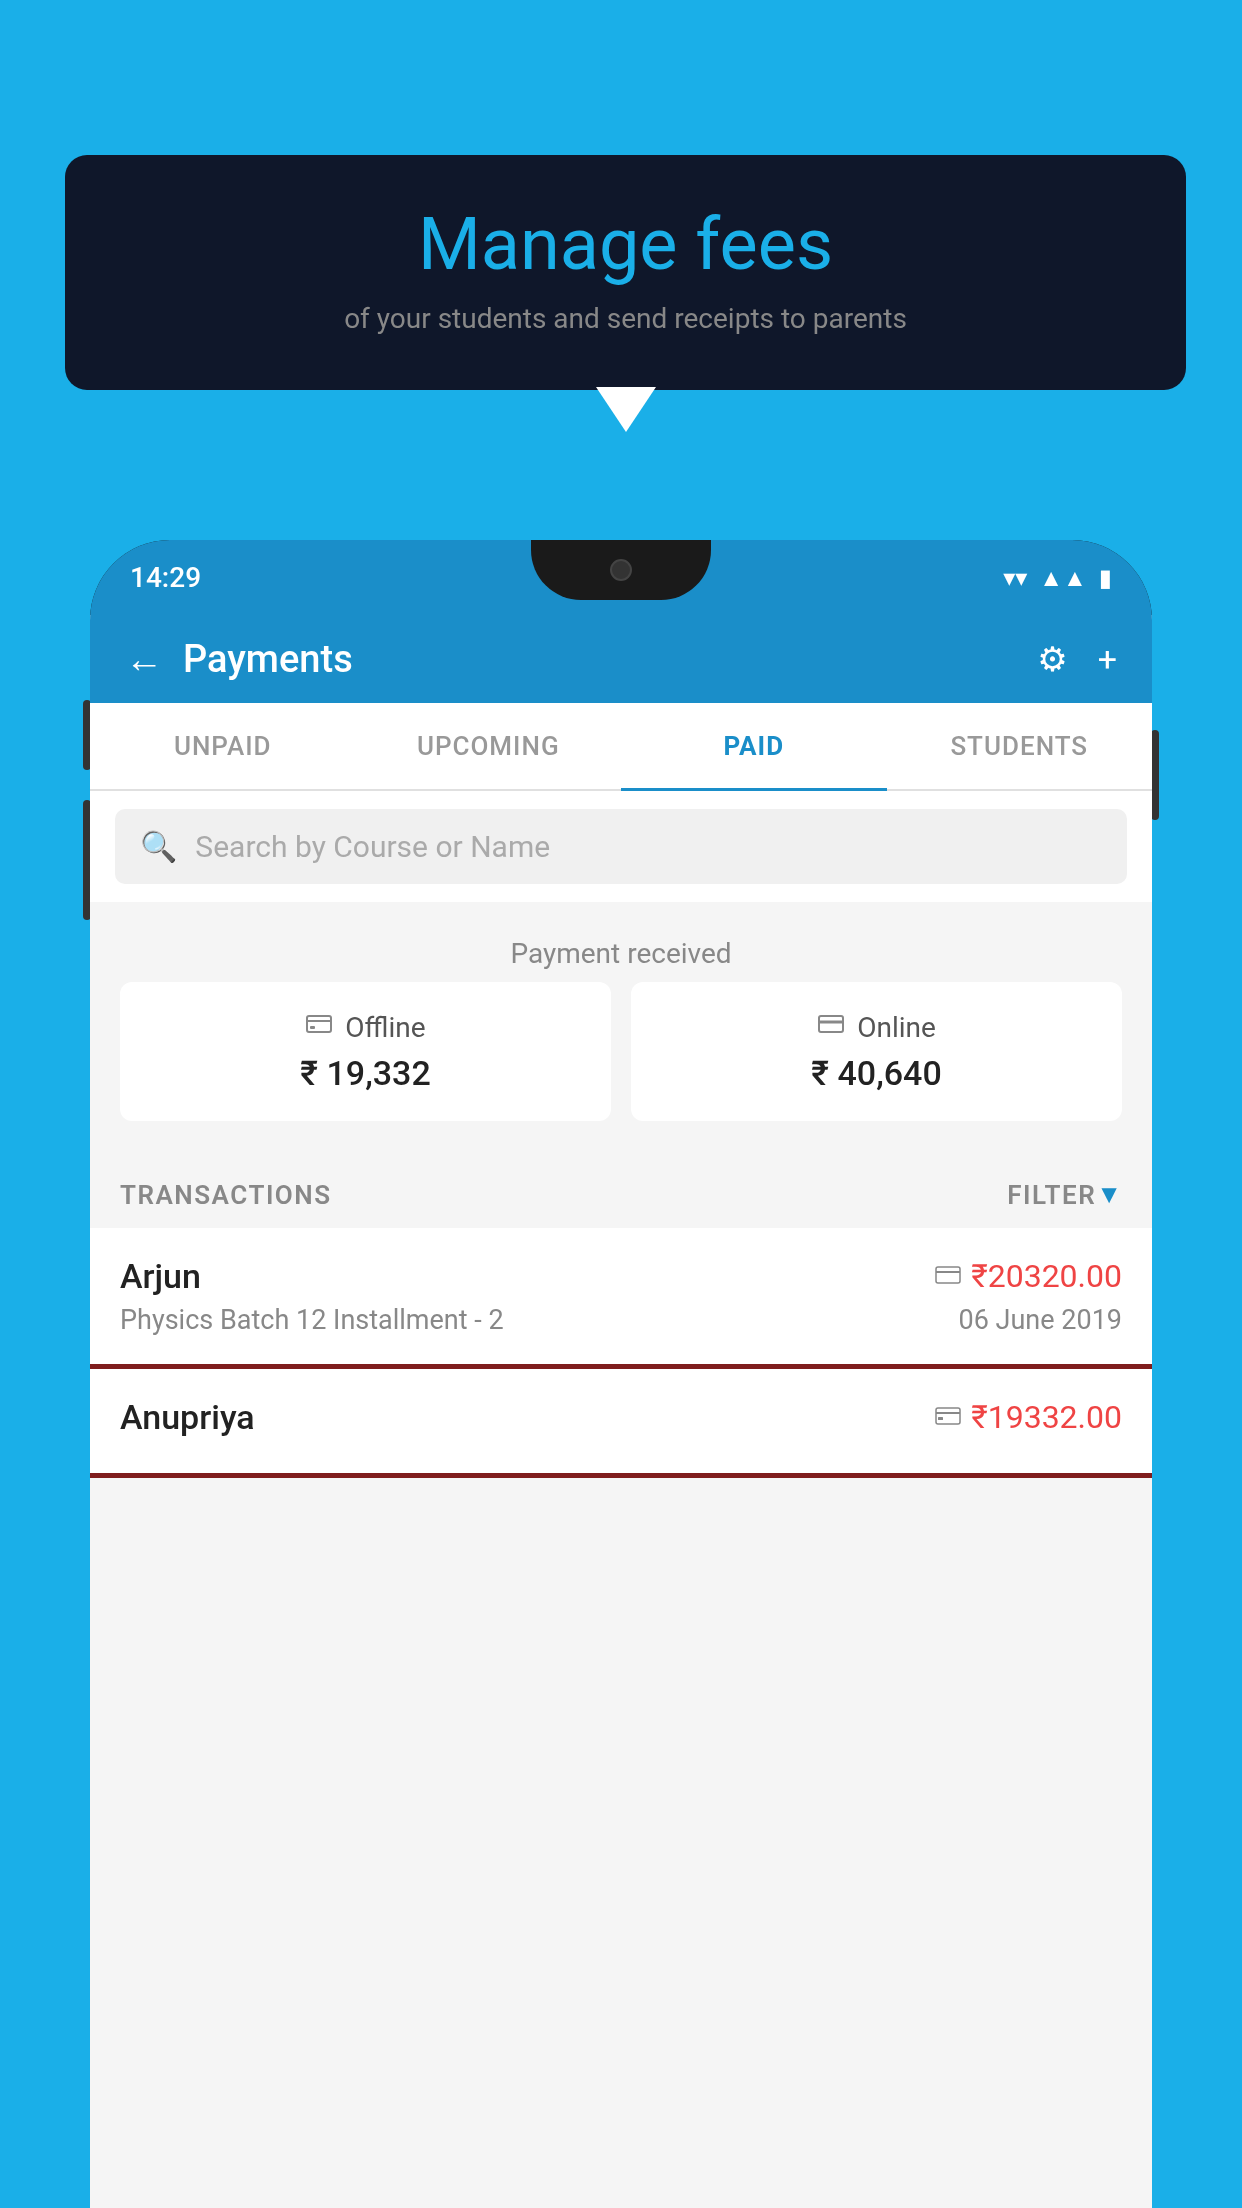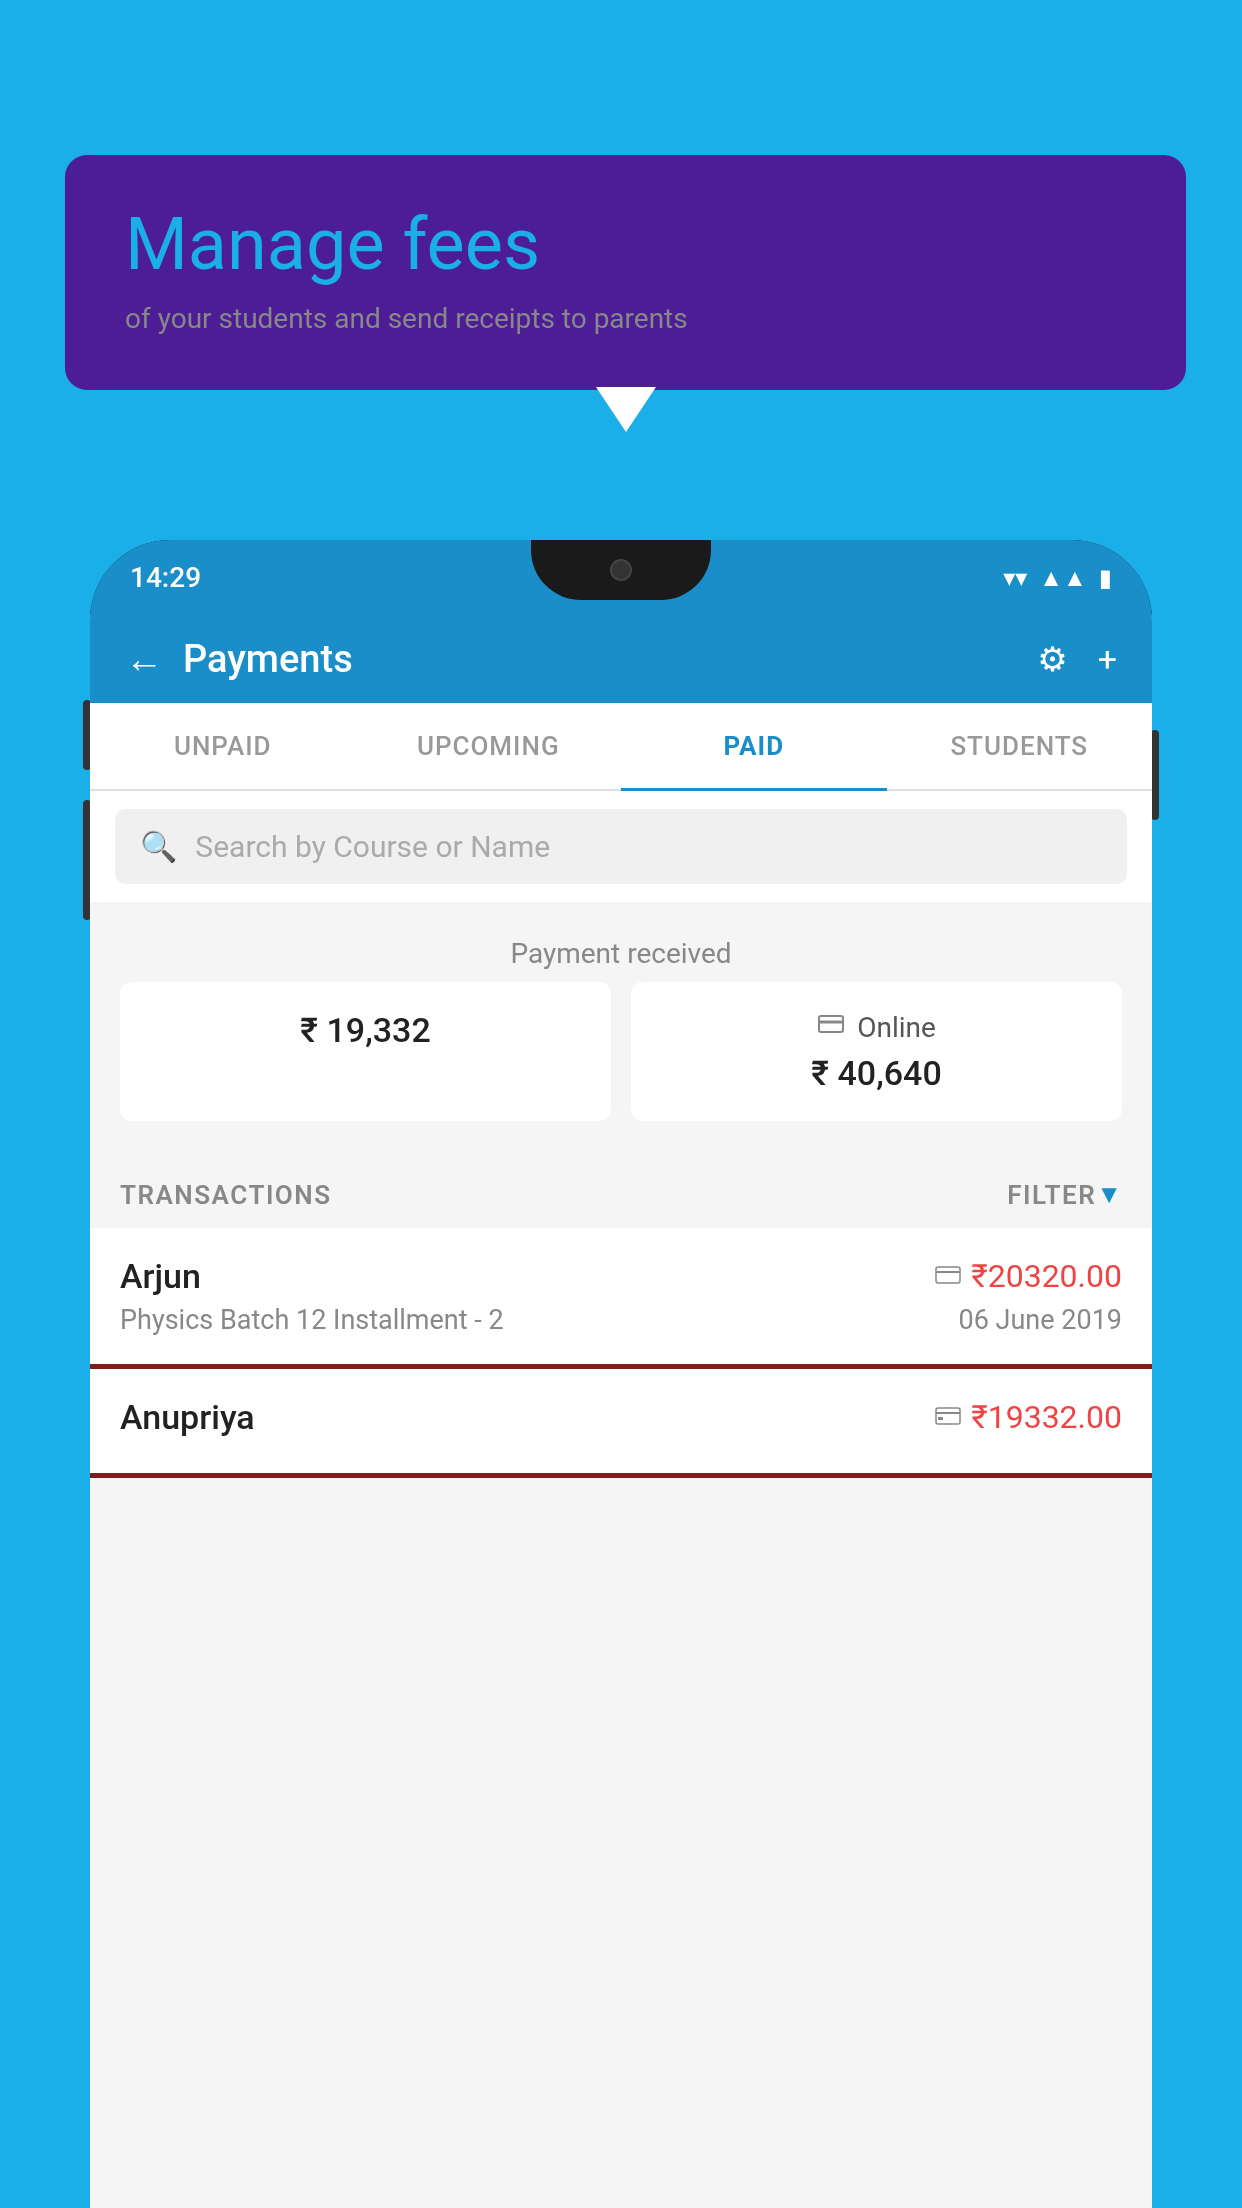--- a/index.html
+++ b/index.html
@@ -12,24 +12,24 @@
       overflow: hidden;
       position: relative;
     }
 
     
     .speech-bubble {
       position: absolute;
       top: 155px;
       left: 65px;
       right: 56px;
-      background: #4c1d95;
+      background: #0f172a;
       border-radius: 22px;
       padding: 50px 60px 55px;
-      text-align: left;
+      text-align: center;
     }
     .speech-bubble::after {
       content: '';
       position: absolute;
       bottom: -42px;
       left: 50%;
       transform: translateX(-50%);
       width: 0;
       height: 0;
       border-left: 30px solid transparent;
@@ -455,20 +455,30 @@
         <span class="search-placeholder">Search by Course or Name</span>
       </div>
     </div>
 
     <div class="payment-summary">
       <div class="payment-received-label">Payment received</div>
 
       <div class="payment-cards">
 
         <div class="payment-card">
+          <div class="card-row">
+            <span class="card-icon">
+              <svg width="28" height="28" viewBox="0 0 28 28" fill="none">
+                <rect x="2" y="6" width="24" height="16" rx="2" stroke="#888" stroke-width="2" fill="none"></rect>
+                <line x1="2" y1="11" x2="26" y2="11" stroke="#888" stroke-width="2"></line>
+                <rect x="5" y="16" width="5" height="3" rx="1" fill="#888"></rect>
+              </svg>
+            </span>
+            <span class="card-label">Offline</span>
+          </div>
           <div class="card-amount">₹ 19,332</div>
         </div>
 
         <div class="payment-card">
           <div class="card-row">
             <span class="card-icon">
               <svg width="28" height="28" viewBox="0 0 28 28" fill="none">
                 <rect x="2" y="6" width="24" height="16" rx="2" stroke="#888" stroke-width="2" fill="none"></rect>
                 <line x1="2" y1="12" x2="26" y2="12" stroke="#888" stroke-width="3"></line>
               </svg>

